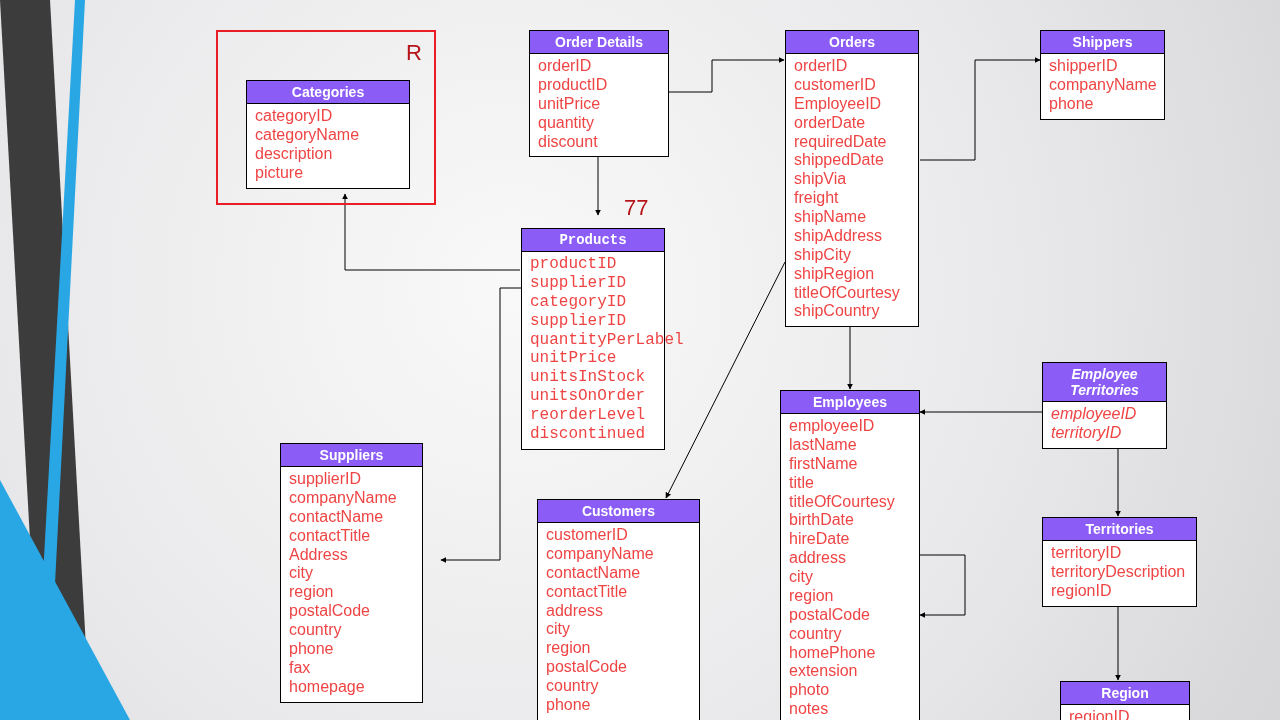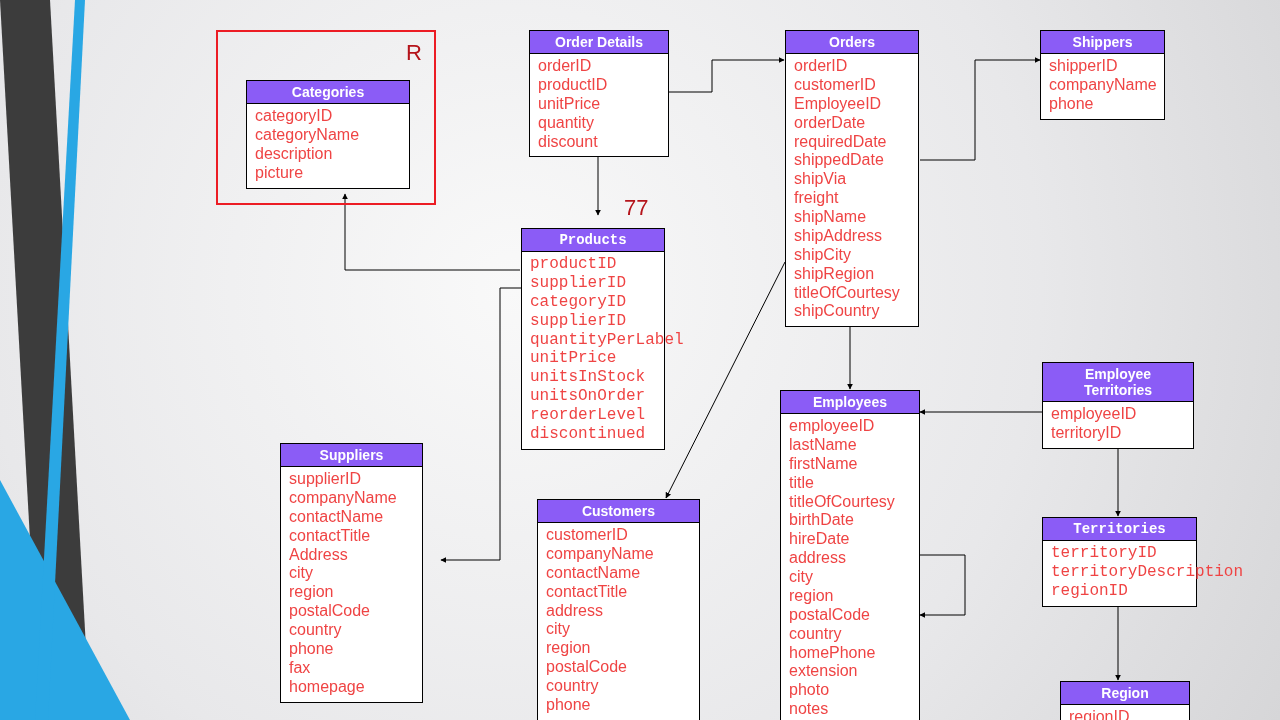--- a/index.html
+++ b/index.html
@@ -227,29 +227,29 @@
         <div>postalCode</div>
         <div>country</div>
         <div>homePhone</div>
         <div>extension</div>
         <div>photo</div>
         <div>notes</div>
         <div>reportsTo</div>
       </div>
   </div>
 
-  <div class="entity" style="left:1042px; top:362px; width:152px;">
+  <div class="entity" style="left:1042px; top:362px; width:125px;font-style:italic;">
     <div class="title">Employee Territories</div>
     <div class="fields">
         <div>employeeID</div>
         <div>territoryID</div>
       </div>
   </div>
 
-  <div class="entity" style="left:1042px; top:517px; width:155px;font-family:Liberation Mono, monospace;">
+  <div class="entity" style="left:1042px; top:517px; width:155px;">
     <div class="title">Territories</div>
     <div class="fields">
         <div>territoryID</div>
         <div>territoryDescription</div>
         <div>regionID</div>
       </div>
   </div>
 
   <div class="entity" style="left:1060px; top:681px; width:130px;">
     <div class="title">Region</div>

